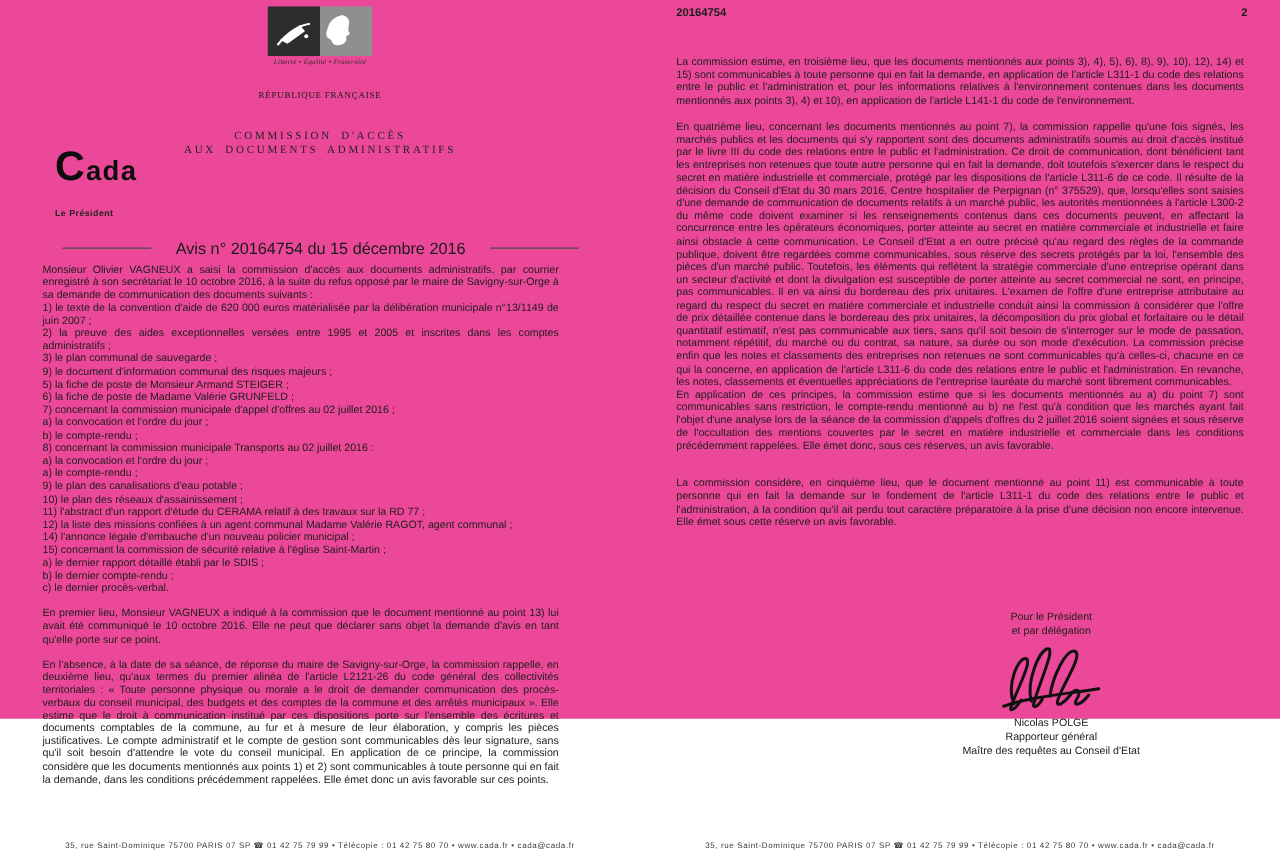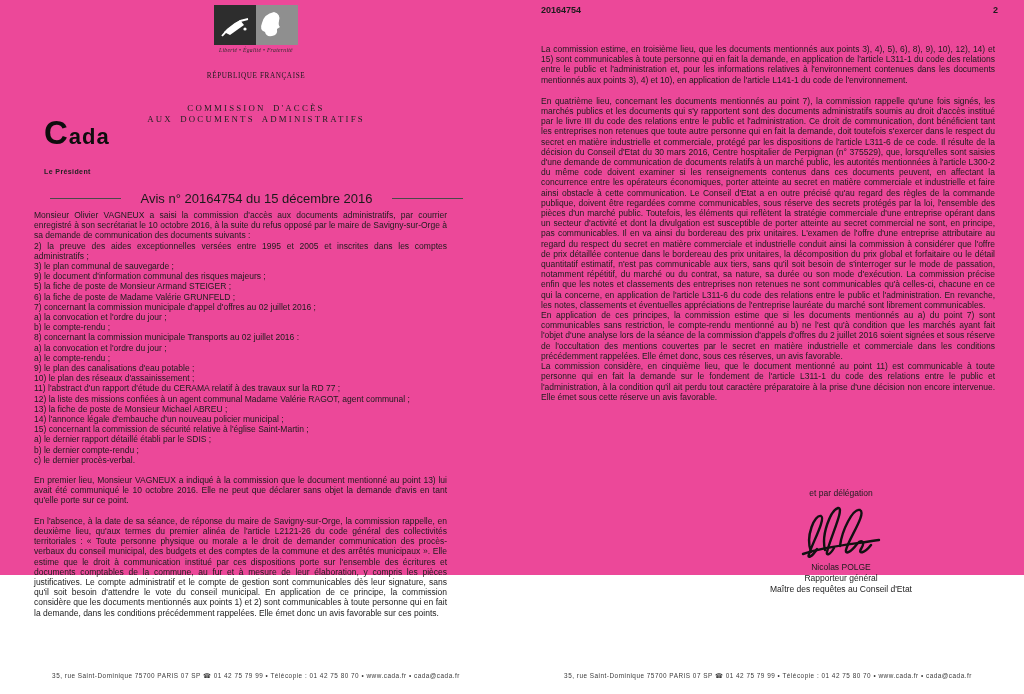--- a/index.html
+++ b/index.html
@@ -26,21 +26,21 @@
   .avis-rule.right { margin-left:20px; max-width:90px; }
   .avis-title { font-size:13px; white-space:nowrap; color:#1a1a1a; }
 
   
   .bodycol { position:absolute; font-size:8.5px; line-height:10.2px; text-align:justify; color:#1c1c1c; }
   #body-left { left:34px; top:210px; width:413px; }
   #body-right { left:29px; top:44px; width:454px; }
   .para { text-align:justify; }
   .gap-sm { margin-top:10px; }
   .gap-md { margin-top:11px; }
-  .gap-lg { }
+  .gap-lg { margin-top:20px; }
   .prewrap { white-space:pre-line; }
   .list-line { text-align:justify; }
 
   
   .doc-num { position:absolute; top:5px; left:29px; font-size:9px; font-weight:bold; }
   .page-num { position:absolute; top:5px; right:26px; font-size:9px; font-weight:bold; }
 
   
   .sig-block { position:absolute; top:488px; left:194px; width:270px; text-align:center; font-size:8.5px; line-height:11px; color:#1c1c1c; }
   .sig-scribble { display:block; margin:3px auto 2px auto; }
@@ -77,36 +77,36 @@
   <div class="role">Le Président</div>
 
   <div class="avis-row">
     <span class="avis-rule left"></span>
     <span class="avis-title">Avis n° 20164754 du 15 décembre 2016</span>
     <span class="avis-rule right"></span>
   </div>
 
   <div class="bodycol" id="body-left">
     <div class="para">Monsieur Olivier VAGNEUX a saisi la commission d'accès aux documents administratifs, par courrier enregistré à son secrétariat le 10 octobre 2016, à la suite du refus opposé par le maire de Savigny-sur-Orge à sa demande de communication des documents suivants :</div>
+    <div class="list-line">1) le texte de la convention d'aide de 620 000 euros matérialisée par la délibération municipale n°13/1149 de juin 2007 ;</div>
     <div class="list-line">2) la preuve des aides exceptionnelles versées entre 1995 et 2005 et inscrites dans les comptes administratifs ;</div>
     <div class="list-line">3) le plan communal de sauvegarde ;</div>
     <div class="list-line">9) le document d'information communal des risques majeurs ;</div>
     <div class="list-line">5) la fiche de poste de Monsieur Armand STEIGER ;</div>
     <div class="list-line">6) la fiche de poste de Madame Valérie GRUNFELD ;</div>
     <div class="list-line">7) concernant la commission municipale d'appel d'offres au 02 juillet 2016 ;</div>
     <div class="list-line">a) la convocation et l'ordre du jour ;</div>
     <div class="list-line">b) le compte-rendu ;</div>
     <div class="list-line">8) concernant la commission municipale Transports au 02 juillet 2016 :</div>
     <div class="list-line">a) la convocation et l'ordre du jour ;</div>
     <div class="list-line">a) le compte-rendu ;</div>
     <div class="list-line">9) le plan des canalisations d'eau potable ;</div>
     <div class="list-line">10) le plan des réseaux d'assainissement ;</div>
     <div class="list-line">11) l'abstract d'un rapport d'étude du CERAMA relatif à des travaux sur la RD 77 ;</div>
     <div class="list-line">12) la liste des missions confiées à un agent communal Madame Valérie RAGOT, agent communal ;</div>
-    <div class="list-line">13) la fiche de poste de Monsieur Michael ABREU ;</div>
     <div class="list-line">14) l'annonce légale d'embauche d'un nouveau policier municipal ;</div>
     <div class="list-line">15) concernant la commission de sécurité relative à l'église Saint-Martin ;</div>
     <div class="list-line">a) le dernier rapport détaillé établi par le SDIS ;</div>
     <div class="list-line">b) le dernier compte-rendu ;</div>
     <div class="list-line">c) le dernier procès-verbal.</div>
     <div class="para gap-sm">En premier lieu, Monsieur VAGNEUX a indiqué à la commission que le document mentionné au point 13) lui avait été communiqué le 10 octobre 2016. Elle ne peut que déclarer sans objet la demande d'avis en tant qu'elle porte sur ce point.</div>
     <div class="para gap-sm">En l'absence, à la date de sa séance, de réponse du maire de Savigny-sur-Orge, la commission rappelle, en deuxième lieu, qu'aux termes du premier alinéa de l'article L2121-26 du code général des collectivités territoriales : « Toute personne physique ou morale a le droit de demander communication des procès-verbaux du conseil municipal, des budgets et des comptes de la commune et des arrêtés municipaux ». Elle estime que le droit à communication institué par ces dispositions porte sur l'ensemble des écritures et documents comptables de la commune, au fur et à mesure de leur élaboration, y compris les pièces justificatives. Le compte administratif et le compte de gestion sont communicables dès leur signature, sans qu'il soit besoin d'attendre le vote du conseil municipal. En application de ce principe, la commission considère que les documents mentionnés aux points 1) et 2) sont communicables à toute personne qui en fait la demande, dans les conditions précédemment rappelées. Elle émet donc un avis favorable sur ces points.</div>
   </div>
 
   <div class="footer">35, rue Saint-Dominique 75700 PARIS 07 SP ☎ 01 42 75 79 99 • Télécopie : 01 42 75 80 70 • www.cada.fr • cada@cada.fr</div>
@@ -118,20 +118,21 @@
   <div class="page-num">2</div>
 
   <div class="bodycol" id="body-right">
     <div class="para">La commission estime, en troisième lieu, que les documents mentionnés aux points 3), 4), 5), 6), 8), 9), 10), 12), 14) et 15) sont communicables à toute personne qui en fait la demande, en application de l'article L311-1 du code des relations entre le public et l'administration et, pour les informations relatives à l'environnement contenues dans les documents mentionnés aux points 3), 4) et 10), en application de l'article L141-1 du code de l'environnement.</div>
     <div class="para gap-md prewrap">En quatrième lieu, concernant les documents mentionnés au point 7), la commission rappelle qu'une fois signés, les marchés publics et les documents qui s'y rapportent sont des documents administratifs soumis au droit d'accès institué par le livre III du code des relations entre le public et l'administration. Ce droit de communication, dont bénéficient tant les entreprises non retenues que toute autre personne qui en fait la demande, doit toutefois s'exercer dans le respect du secret en matière industrielle et commerciale, protégé par les dispositions de l'article L311-6 de ce code. Il résulte de la décision du Conseil d'Etat du 30 mars 2016, Centre hospitalier de Perpignan (n° 375529), que, lorsqu'elles sont saisies d'une demande de communication de documents relatifs à un marché public, les autorités mentionnées à l'article L300-2 du même code doivent examiner si les renseignements contenus dans ces documents peuvent, en affectant la concurrence entre les opérateurs économiques, porter atteinte au secret en matière commerciale et industrielle et faire ainsi obstacle à cette communication. Le Conseil d'Etat a en outre précisé qu'au regard des règles de la commande publique, doivent être regardées comme communicables, sous réserve des secrets protégés par la loi, l'ensemble des pièces d'un marché public. Toutefois, les éléments qui reflètent la stratégie commerciale d'une entreprise opérant dans un secteur d'activité et dont la divulgation est susceptible de porter atteinte au secret commercial ne sont, en principe, pas communicables. Il en va ainsi du bordereau des prix unitaires. L'examen de l'offre d'une entreprise attributaire au regard du respect du secret en matière commerciale et industrielle conduit ainsi la commission à considérer que l'offre de prix détaillée contenue dans le bordereau des prix unitaires, la décomposition du prix global et forfaitaire ou le détail quantitatif estimatif, n'est pas communicable aux tiers, sans qu'il soit besoin de s'interroger sur le mode de passation, notamment répétitif, du marché ou du contrat, sa nature, sa durée ou son mode d'exécution. La commission précise enfin que les notes et classements des entreprises non retenues ne sont communicables qu'à celles-ci, chacune en ce qui la concerne, en application de l'article L311-6 du code des relations entre le public et l'administration. En revanche, les notes, classements et éventuelles appréciations de l'entreprise lauréate du marché sont librement communicables.
 En application de ces principes, la commission estime que si les documents mentionnés au a) du point 7) sont communicables sans restriction, le compte-rendu mentionné au b) ne l'est qu'à condition que les marchés ayant fait l'objet d'une analyse lors de la séance de la commission d'appels d'offres du 2 juillet 2016 soient signées et sous réserve de l'occultation des mentions couvertes par le secret en matière industrielle et commerciale dans les conditions précédemment rappelées. Elle émet donc, sous ces réserves, un avis favorable.</div>
     <div class="para gap-lg">La commission considère, en cinquième lieu, que le document mentionné au point 11) est communicable à toute personne qui en fait la demande sur le fondement de l'article L311-1 du code des relations entre le public et l'administration, à la condition qu'il ait perdu tout caractère préparatoire à la prise d'une décision non encore intervenue. Elle émet sous cette réserve un avis favorable.</div>
   </div>
 
   <div class="sig-block">
+    <div>Pour le Président</div>
     <div>et par délégation</div>
     <svg class="sig-scribble" width="92" height="58" viewBox="0 0 92 58" xmlns="http://www.w3.org/2000/svg">
       <g stroke="#111" stroke-width="2.4" fill="none" stroke-linecap="round">
         <path d="M16 50 C10 34 20 12 26 14 C31 16 18 40 14 52 C12 57 17 55 22 47"></path>
         <path d="M30 48 C26 32 36 8 43 6 C50 5 36 34 32 50 C31 54 35 53 39 46"></path>
         <path d="M45 44 C47 28 58 6 65 8 C72 11 53 38 51 48 C50 53 56 50 62 42 C66 37 71 39 66 47 C63 52 69 52 76 43"></path>
         <path d="M8 52 C30 44 60 42 84 38"></path>
       </g>
     </svg>
     <div>Nicolas POLGE</div>

